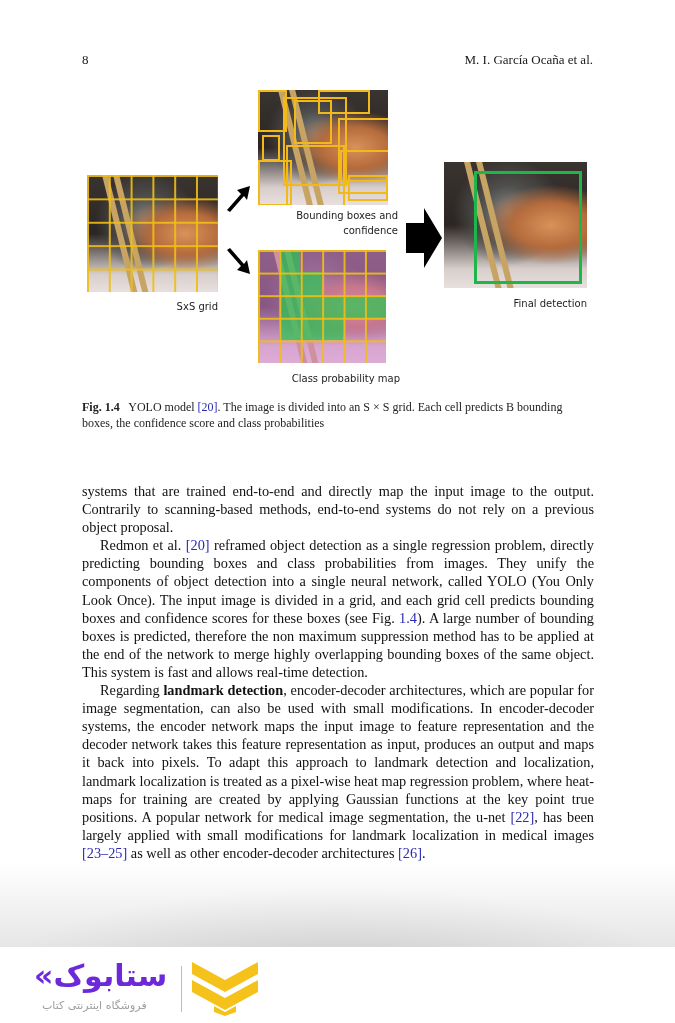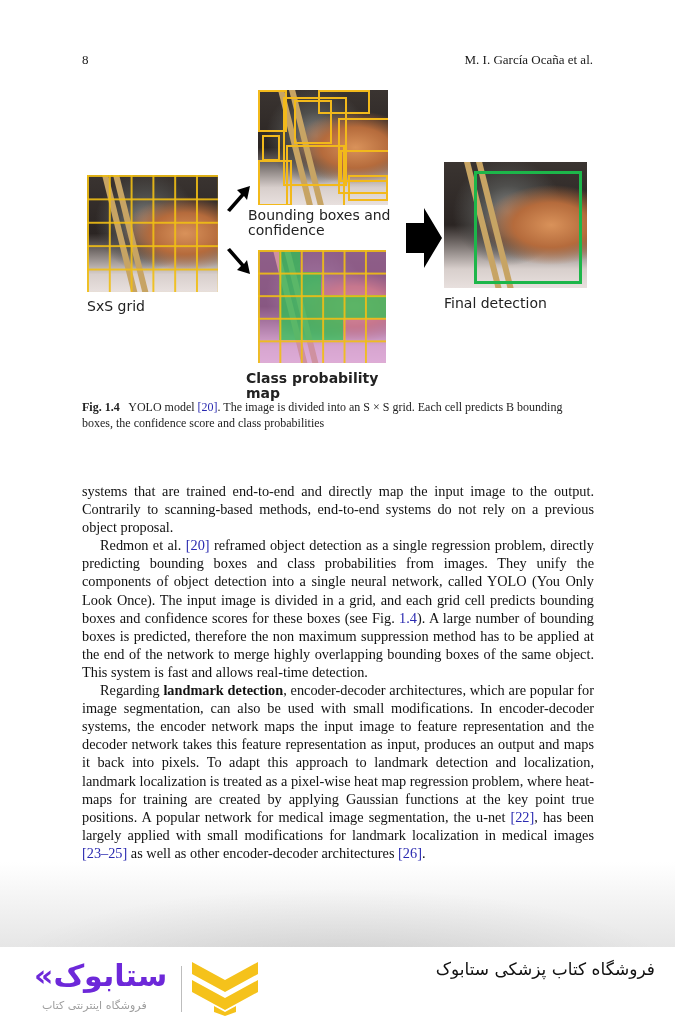--- a/index.html
+++ b/index.html
@@ -40,22 +40,22 @@
     position: absolute; inset: 0;
     background-image:
       linear-gradient(to right, rgba(240,190,20,0.9) 1.5px, transparent 1.5px),
       linear-gradient(to bottom, rgba(240,190,20,0.9) 1.5px, transparent 1.5px);
   }
   .bbox { position: absolute; border: 2px solid #f2b91b; }
   .prob-tint { position: absolute; inset: 0; background: rgba(214,130,210,0.55); }
   .prob-green { position: absolute; background: rgba(40,200,80,0.70); }
   .final-box { position: absolute; border: 3px solid #1db64a; }
   .fig-label {
-    position: absolute; font-family: "DejaVu Sans", sans-serif; font-size: 14px;
-    color: #222; text-align: left; line-height: 15px;
+    position: absolute; font-family: "DejaVu Sans", sans-serif; font-size: 10px;
+    color: #222; text-align: right; line-height: 15px;
   }
   .arrow { position: absolute; }
   .caption {
     position: absolute; left: 82px; top: 399px; width: 512px;
     font-size: 12px; line-height: 16px; color: #222;
   }
   .caption b { font-weight: bold; }
   .cite { color: #2a2ab0; }
   .body-text {
     position: absolute; left: 82px; top: 466px; width: 512px;
@@ -140,21 +140,21 @@
       <div class="chair" style="left:15px; top:0; height:130px; transform:rotate(-14deg);"></div>
       <div class="chair" style="left:26px; top:0; height:130px; transform:rotate(-14deg);"></div>
     </div>
     <div class="prob-tint"></div>
     <div class="prob-green" style="left:21px; top:0; width:21px; height:22px;"></div>
     <div class="prob-green" style="left:21px; top:22px; width:42px; height:68px;"></div>
     <div class="prob-green" style="left:63px; top:45px; width:65px; height:23px;"></div>
     <div class="prob-green" style="left:63px; top:68px; width:22px; height:22px;"></div>
     <div class="grid-overlay" style="background-size:21.4px 22.6px;"></div>
   </div>
-  <div class="fig-label" style="left:246px; top:371px; width:168px;font-weight:bold;">Class probability map</div>
+  <div class="fig-label" style="left:232px; top:371px; width:168px;">Class probability map</div>
 
   <svg class="arrow" style="left:406px; top:208px;" width="36" height="60" viewBox="0 0 36 60">
     <path d="M0 15 L18 15 L18 0 L36 30 L18 60 L18 45 L0 45 Z" fill="#000"></path>
   </svg>
 
   <div class="fig-img" style="left:444px; top:162px; width:143px; height:126px;">
     <div class="photo">
       <div class="chair" style="left:20px; top:0; height:140px; transform:rotate(-14deg);"></div>
       <div class="chair" style="left:32px; top:0; height:140px; transform:rotate(-14deg);"></div>
     </div>
@@ -172,21 +172,20 @@
     <p class="indent">
       <span>Redmon et al. </span><a class="cite">[20]</a><span> reframed object detection as a single regression problem, directly predicting bounding boxes and class probabilities from images. They unify the components of object detection into a single neural network, called YOLO (You Only Look Once). The input image is divided in a grid, and each grid cell predicts bounding boxes and confidence scores for these boxes (see Fig. </span><a class="cite">1.4</a><span>). A large number of bounding boxes is predicted, therefore the non maximum suppression method has to be applied at the end of the network to merge highly overlapping bounding boxes of the same object. This system is fast and allows real-time detection.</span>
     </p>
     <p class="indent">
       <span>Regarding </span><b>landmark detection</b><span>, encoder-decoder architectures, which are popular for image segmentation, can also be used with small modifications. In encoder-decoder systems, the encoder network maps the input image to feature representation and the decoder network takes this feature representation as input, produces an output and maps it back into pixels. To adapt this approach to landmark detection and localization, landmark localization is treated as a pixel-wise heat map regression problem, where heat-maps for training are created by applying Gaussian functions at the key point true positions. A popular network for medical image segmentation, the u-net </span><a class="cite">[22]</a><span>, has been largely applied with small modifications for landmark localization in medical images </span><a class="cite">[23–25]</a><span> as well as other encoder-decoder architectures </span><a class="cite">[26]</a><span>.</span>
     </p>
   </div>
 </div>
 
 <div class="banner">
-  <div class="fa-title">فروشگاه کتاب پزشکی ستابوک</div>
 </div>
 <div class="logo-word">«ستابوک</div>
 <div class="logo-sub">فروشگاه اینترنتی کتاب</div>
 <div class="logo-sep"></div>
 <svg class="logo-mark" width="66" height="54" viewBox="0 0 66 54">
   <path d="M0 0 L33 18 L66 0 L66 12 L33 30 L0 12 Z" fill="#f5c21b"></path>
   <path d="M0 18 L33 36 L66 18 L66 30 L33 48 L0 30 Z" fill="#f5c21b"></path>
   <path d="M22 44 L33 50 L44 44 L44 50 L33 54 L22 50 Z" fill="#f5c21b"></path>
 </svg>
 

